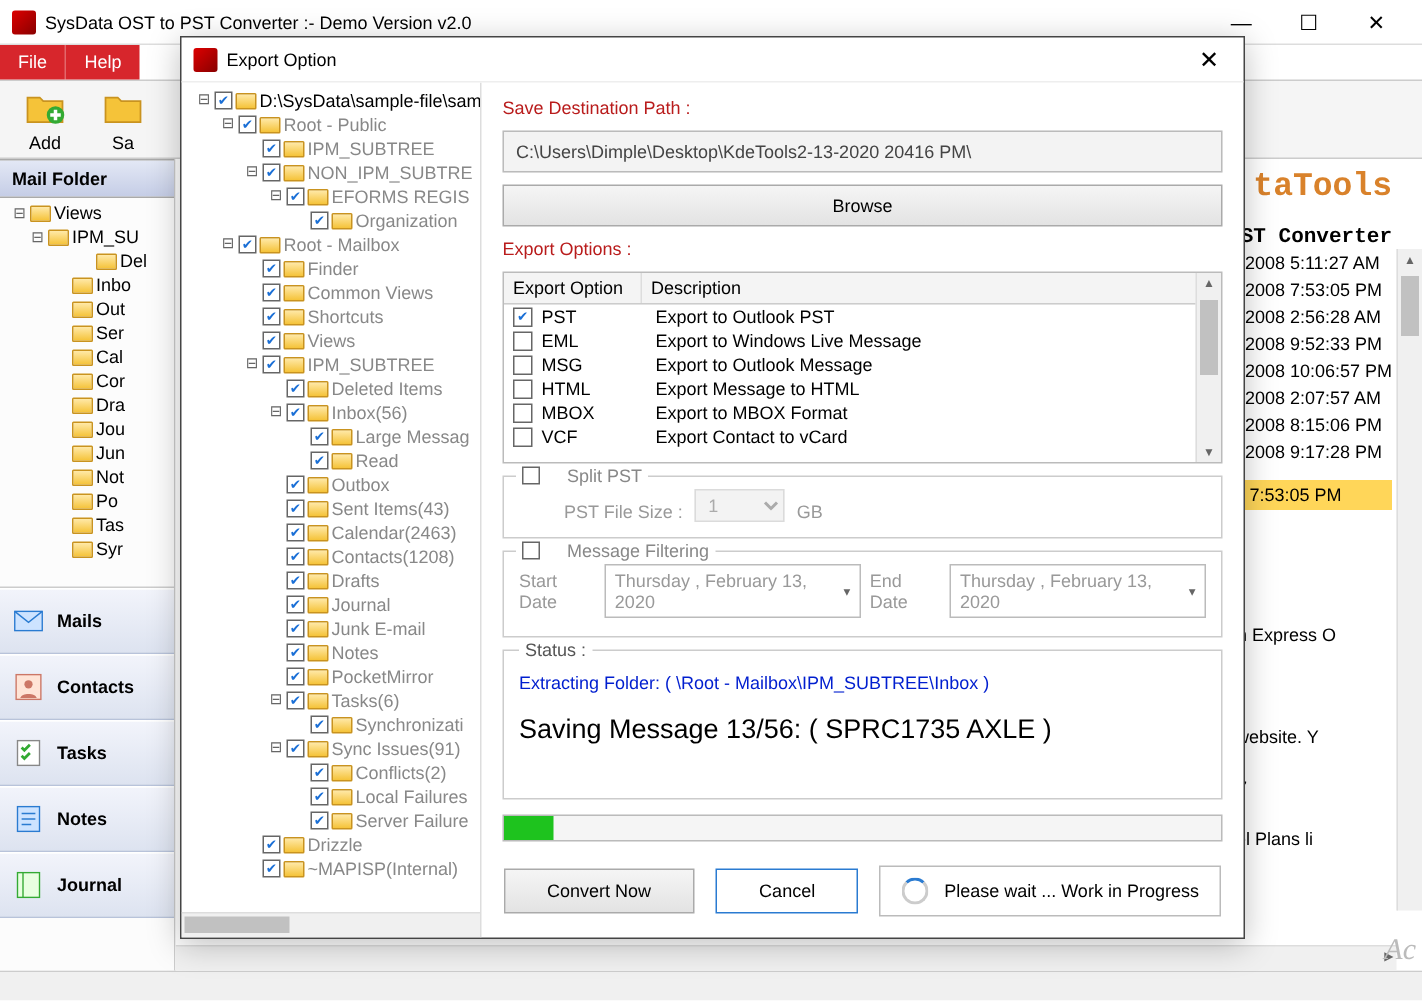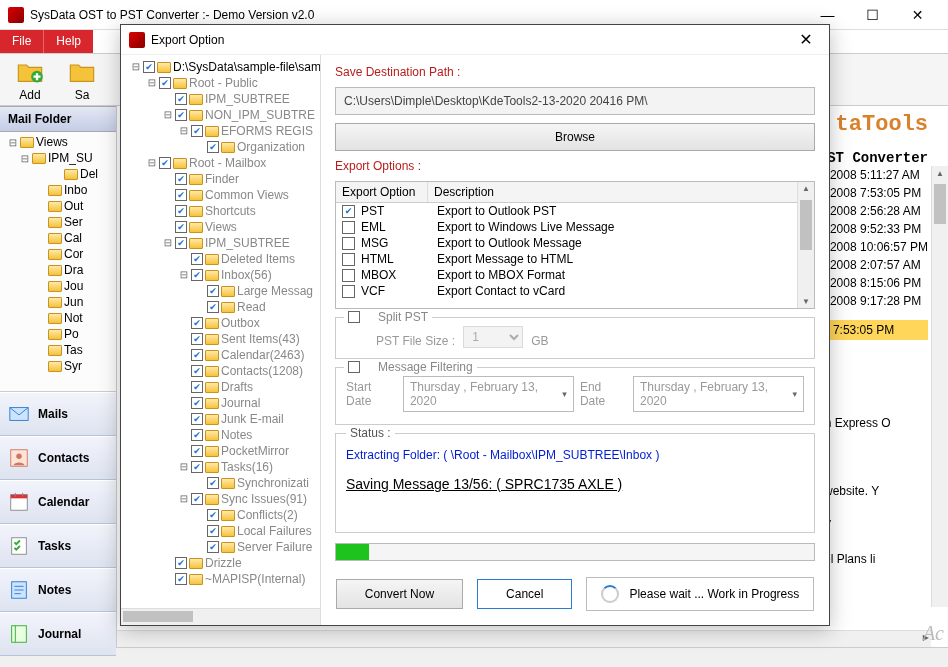--- a/index.html
+++ b/index.html
@@ -90,21 +90,21 @@
 .groupbox.disabled { color: #999; }
 .split-row { display: flex; align-items: flex-end; gap: 8px; padding-left: 30px; }
 .split-row select { border: 1px solid #ccc; background: #eee; padding: 2px 4px; width: 60px; color: #888; }
 .filter-row { display: flex; align-items: center; gap: 6px; font-size: 11px; }
 .date-sel { border: 1px solid #bbb; padding: 3px 6px; background: #fff; display: flex; align-items: center; gap: 4px; }
 .date-sel .chev { color: #666; font-size: 9px; }
 
 .status-box { border: 1px solid #ccc; padding: 8px 10px 12px; position: relative; flex: 1; }
 .status-box .legend { position: absolute; top: -8px; left: 10px; background: #fff; padding: 0 4px; color: #555; }
 .status-line { color: #001ecf; font-size: 12px; margin: 6px 0 14px; }
-.saving-line { font-size: 14px; text-decoration: underline; }
+.saving-line { font-size: 18px; }
 
 .progress { height: 18px; border: 1px solid #bbb; background: #f5f5f5; margin-top: 2px; position: relative; }
 .progress .bar { position: absolute; left: 0; top: 0; bottom: 0; width: 7%; background: #1ec31e; }
 
 .dlg-buttons { display: flex; gap: 14px; justify-content: center; padding: 8px 0 4px; align-items: center; }
 .btn { padding: 7px 28px; border: 1px solid #aaa; background: linear-gradient(#f5f5f5,#e3e3e3); cursor: pointer; font-size: 12px; }
 .btn.primary { border: 1px solid #2a7bd1; background: #fff; }
 .wait-box { border: 1px solid #bbb; padding: 7px 14px; display: flex; align-items: center; gap: 10px; }
 .spinner { width: 18px; height: 18px; border: 2px solid #ccc; border-top-color: #2a7bd1; border-radius: 50%; }
 
@@ -245,31 +245,20 @@
               <rect x="3" y="3" width="18" height="18" fill="#ffe4d6" stroke="#c76"></rect>
               <circle cx="12" cy="10" r="3" fill="#c76"></circle>
               <path d="M6 20c1-4 11-4 12 0" fill="#c76"></path>
             </svg>
           </span>
           <span>Contacts</span>
         </div>
         <div class="nav-btn">
           <span class="nav-icon">
             <svg width="22" height="22" viewBox="0 0 24 24">
-              <rect x="3" y="4" width="18" height="17" fill="#fff" stroke="#888"></rect>
-              <rect x="3" y="4" width="18" height="4" fill="#d33"></rect>
-              <line x1="8" y1="2" x2="8" y2="6" stroke="#888"></line>
-              <line x1="16" y1="2" x2="16" y2="6" stroke="#888"></line>
-            </svg>
-          </span>
-          <span>Calendar</span>
-        </div>
-        <div class="nav-btn">
-          <span class="nav-icon">
-            <svg width="22" height="22" viewBox="0 0 24 24">
               <rect x="4" y="3" width="16" height="18" fill="#fff" stroke="#888"></rect>
               <path d="M7 8l2 2 4-4M7 14l2 2 4-4" fill="none" stroke="#3a3" stroke-width="2"></path>
             </svg>
           </span>
           <span>Tasks</span>
         </div>
         <div class="nav-btn">
           <span class="nav-icon">
             <svg width="22" height="22" viewBox="0 0 24 24">
               <rect x="4" y="3" width="16" height="18" fill="#cde3ff" stroke="#2a7bd1"></rect>
@@ -503,21 +492,21 @@
             <span class="expander"></span>
             <span class="cb checked"></span>
             <span class="folder-ico"></span>
             <span class="dim">PocketMirror</span>
           </div>
           <div class="row">
             <span class="ind" style="width:52px"></span>
             <span class="expander">⊟</span>
             <span class="cb checked"></span>
             <span class="folder-ico"></span>
-            <span class="dim">Tasks(16)</span>
+            <span class="dim">Tasks(6)</span>
           </div>
           <div class="row">
             <span class="ind" style="width:68px"></span>
             <span class="expander"></span>
             <span class="cb checked"></span>
             <span class="folder-ico"></span>
             <span class="dim">Synchronizati</span>
           </div>
           <div class="row">
             <span class="ind" style="width:52px"></span>

